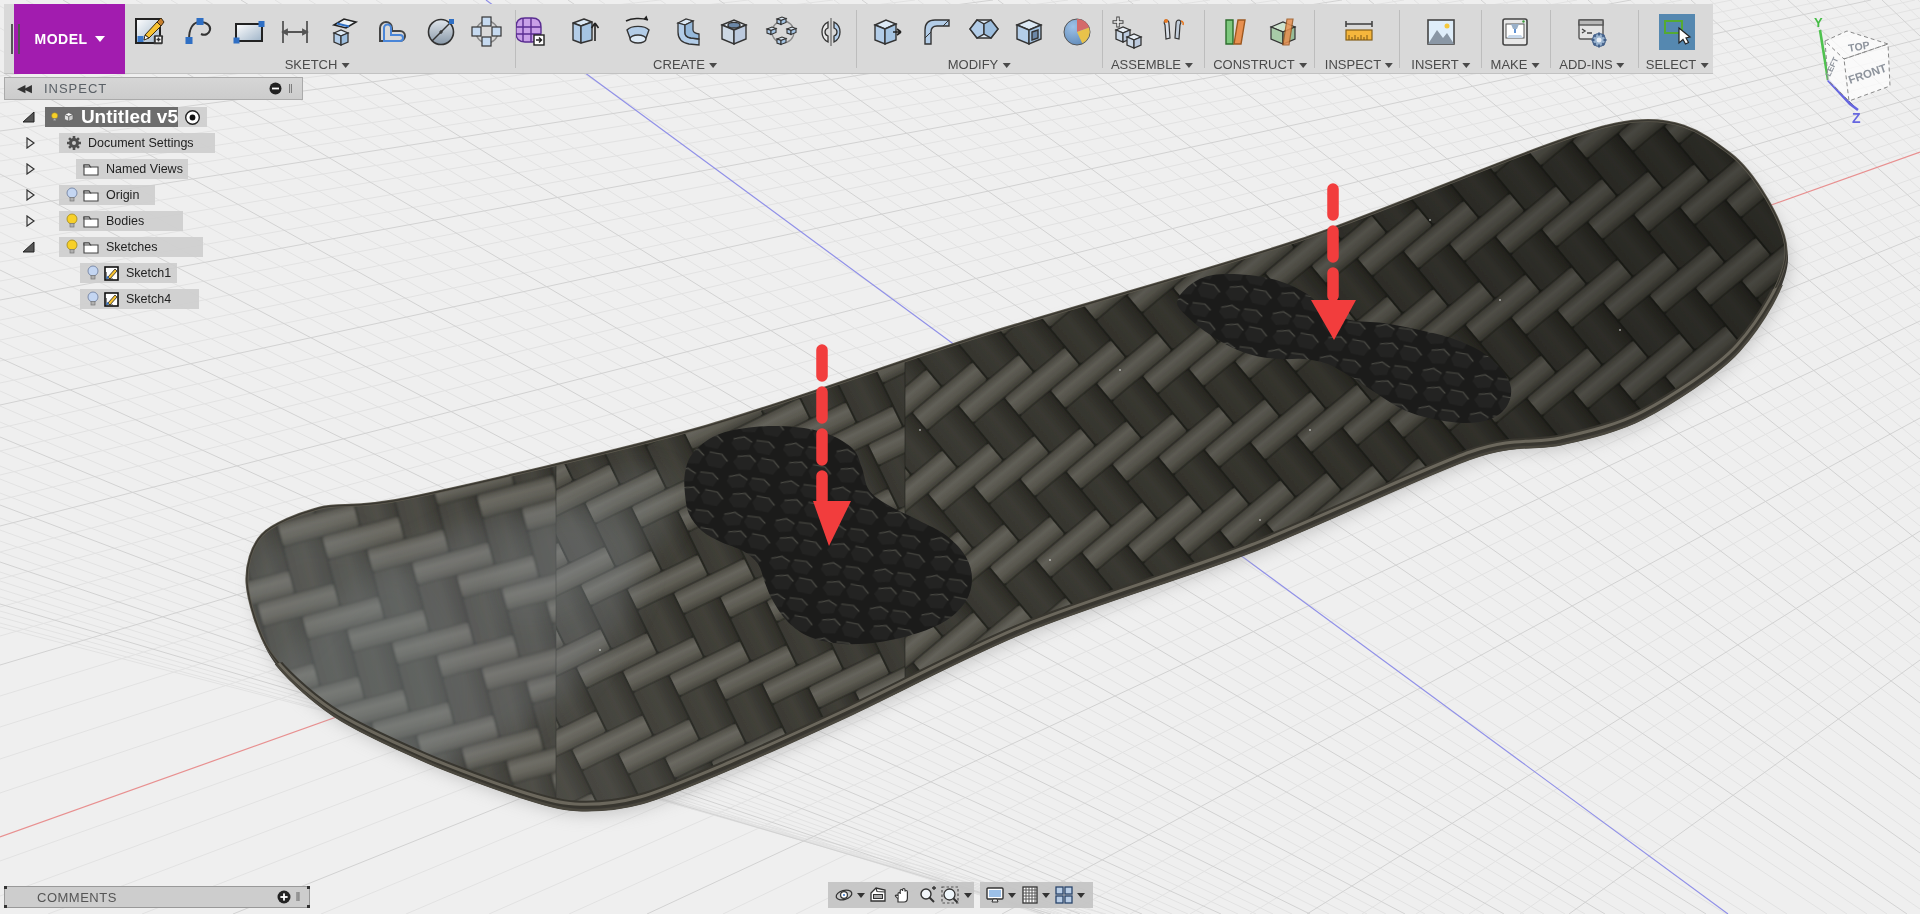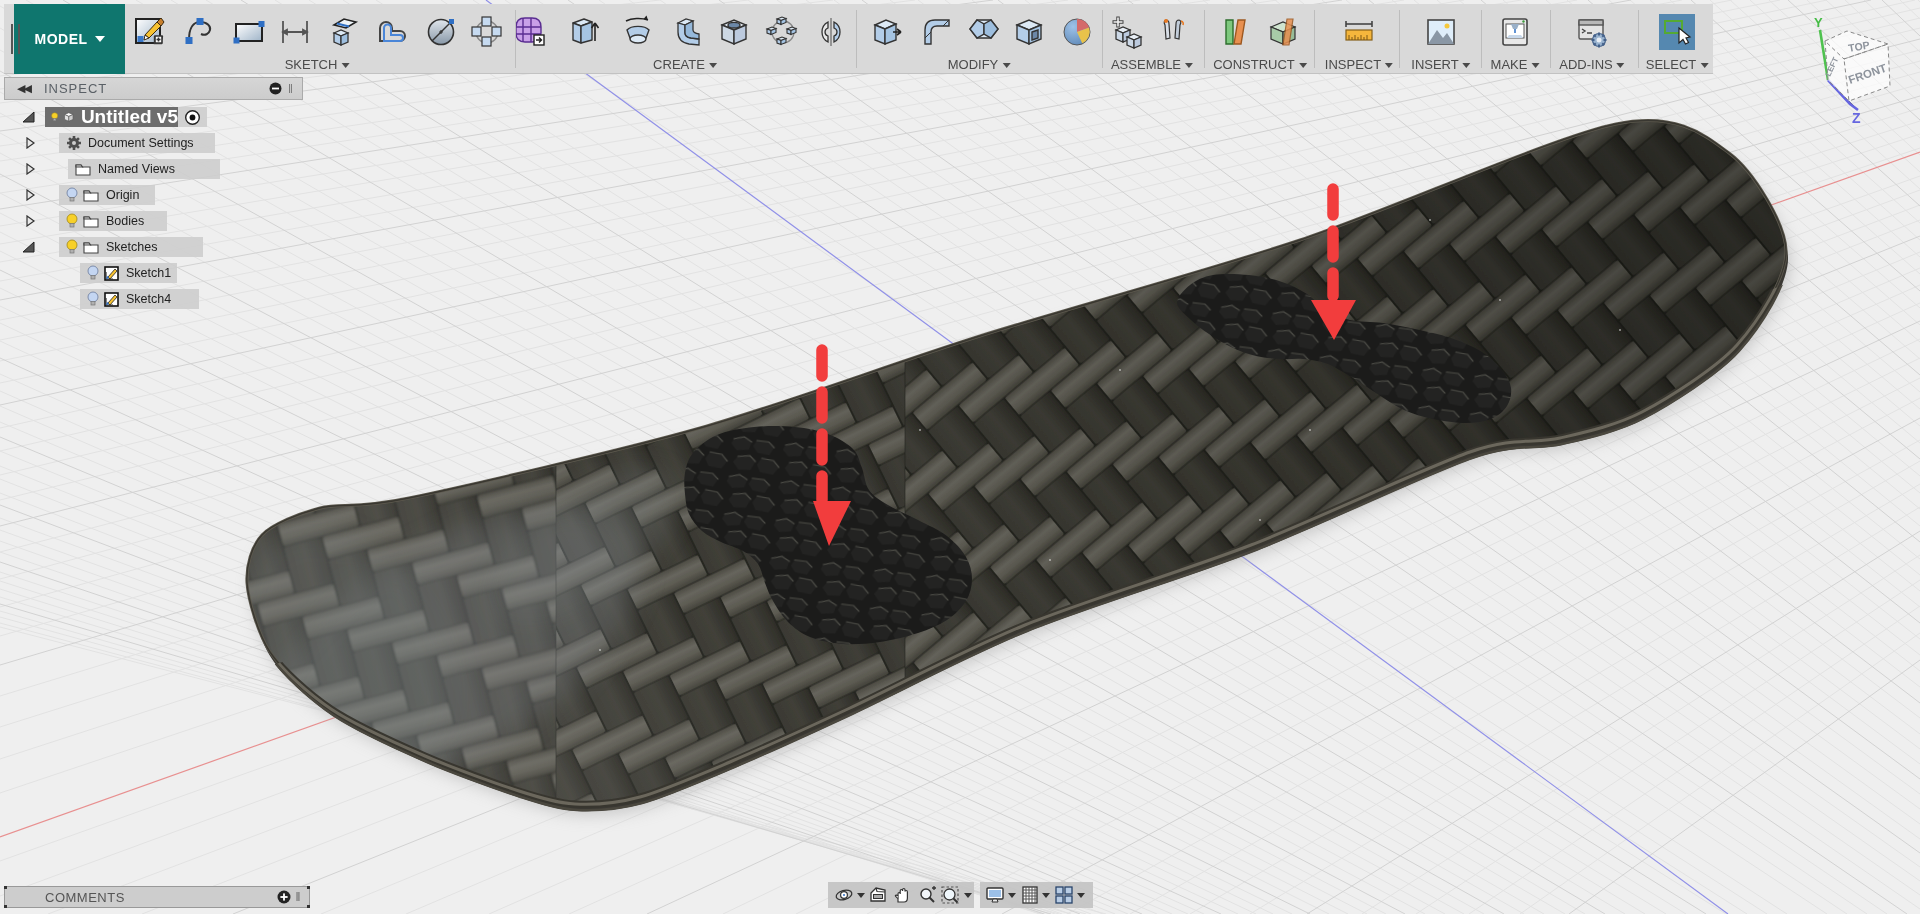--- a/index.html
+++ b/index.html
@@ -1,19 +1,19 @@
 <!DOCTYPE html>
 <html><head><meta charset="utf-8">
 <style>
 *{margin:0;padding:0;box-sizing:border-box}
 html,body{width:1920px;height:914px;overflow:hidden;font-family:"Liberation Sans",sans-serif;background:#efefef}
 #stage{position:relative;width:1920px;height:914px}
 #vp{position:absolute;left:0;top:0}
 #toolbar{position:absolute;left:4px;top:4px;width:1709px;height:70px;background:#d9d9d9;border-bottom:1px solid #c2c2c2}
-#model{position:absolute;left:10px;top:0;width:111px;height:70px;background:#0f766e;color:#fff;font-weight:bold;font-size:14px;display:flex;align-items:center;justify-content:center;letter-spacing:.5px}
+#model{position:absolute;left:10px;top:0;width:111px;height:70px;background:#a21caf;color:#fff;font-weight:bold;font-size:14px;display:flex;align-items:center;justify-content:center;letter-spacing:.5px}
 #model:before{content:"";position:absolute;left:-3px;top:20px;height:30px;width:5px;border-left:2px solid #555;border-right:2px solid #555}
 .caret{display:inline-block;width:0;height:0;border-left:5px solid transparent;border-right:5px solid transparent;border-top:6px solid #fff;margin-left:7px}
 .tlabel{position:absolute;top:53px;font-size:13px;color:#4a4a4a;transform:translateX(-50%);white-space:nowrap}
 .tlabel b{display:inline-block;width:0;height:0;border-left:4px solid transparent;border-right:4px solid transparent;border-top:5px solid #4a4a4a;margin-left:4px;vertical-align:middle}
 .sep{position:absolute;top:6px;height:58px;width:1px;background:#bdbdbd}
 .ticon{position:absolute;top:9px;width:38px;height:38px;transform:translateX(-50%)}
 #bheader{position:absolute;left:4px;top:77px;width:299px;height:23px;background:linear-gradient(#d6d6d6,#cccccc);border:1px solid #aaa;color:#5a6066;font-size:13px;letter-spacing:1px;display:flex;align-items:center}
 #bheader .dd{margin-left:12px;margin-right:14px;color:#333;font-size:11px;letter-spacing:-2px}
 #btree{position:absolute;left:4px;top:100px;font-size:12.5px;color:#222}
 .trow{position:absolute;height:20px;display:flex;align-items:center;background:rgba(205,205,205,0.88)}
@@ -540,21 +540,21 @@
               <path d="M8 1 v3 M8 12 v3 M1 8 h3 M12 8 h3 M3.05 3.05 l2.1 2.1 M10.85 10.85 l2.1 2.1 M12.95 3.05 l-2.1 2.1 M5.15 10.85 l-2.1 2.1"></path>
             </g>
           </g>
           <circle cx="8" cy="8" r="2" fill="#cdcdcd"></circle>
         </svg>
         <span>Document Settings</span>
       </div>
       <div style="position:absolute;left:21px;top:63px"><svg width="11" height="12" viewBox="0 0 11 12" style="margin-right:4px">
           <path d="M2 1 L9 6 L2 11 Z" fill="#e8e8e8" stroke="#333" stroke-width="1.2"></path>
         </svg></div>
-      <div class="trow" style="top:59px;left:64px;width:152px">
+      <div class="trow" style="top:59px;left:72px;width:112px">
         <span style="margin-left:7px"></span>
         <svg width="16" height="14" viewBox="0 0 16 14" style="margin-right:7px">
           <path d="M1 3 L6 3 L7.5 5 L15 5 L15 13 L1 13 Z" fill="#fff" stroke="#444" stroke-width="1.1"></path>
           <path d="M1 3 L6 3 L7.5 5 L1 5 Z" fill="#e0e0e0" stroke="#444" stroke-width="1.1"></path>
         </svg>
         <span>Named Views</span>
       </div>
       <div style="position:absolute;left:21px;top:89px"><svg width="11" height="12" viewBox="0 0 11 12" style="margin-right:4px">
           <path d="M2 1 L9 6 L2 11 Z" fill="#e8e8e8" stroke="#333" stroke-width="1.2"></path>
         </svg></div>
@@ -566,21 +566,21 @@
         </svg>
         <svg width="16" height="14" viewBox="0 0 16 14" style="margin-right:7px">
           <path d="M1 3 L6 3 L7.5 5 L15 5 L15 13 L1 13 Z" fill="#fff" stroke="#444" stroke-width="1.1"></path>
           <path d="M1 3 L6 3 L7.5 5 L1 5 Z" fill="#e0e0e0" stroke="#444" stroke-width="1.1"></path>
         </svg>
         <span>Origin</span>
       </div>
       <div style="position:absolute;left:21px;top:115px"><svg width="11" height="12" viewBox="0 0 11 12" style="margin-right:4px">
           <path d="M2 1 L9 6 L2 11 Z" fill="#e8e8e8" stroke="#333" stroke-width="1.2"></path>
         </svg></div>
-      <div class="trow" style="top:111px;left:55px;width:108px">
+      <div class="trow" style="top:111px;left:55px;width:124px">
         <span style="margin-left:7px"></span>
         <svg width="12" height="16" viewBox="0 0 12 16" style="margin-right:5px">
           <circle cx="6" cy="6" r="5" fill="#f7d029" stroke="#a08618" stroke-width="0.8"></circle>
           <rect x="4" y="10.5" width="4" height="3.5" fill="#b0b0b0" stroke="#777" stroke-width="0.7"></rect>
         </svg>
         <svg width="16" height="14" viewBox="0 0 16 14" style="margin-right:7px">
           <path d="M1 3 L6 3 L7.5 5 L15 5 L15 13 L1 13 Z" fill="#fff" stroke="#444" stroke-width="1.1"></path>
           <path d="M1 3 L6 3 L7.5 5 L1 5 Z" fill="#e0e0e0" stroke="#444" stroke-width="1.1"></path>
         </svg>
         <span>Bodies</span>
@@ -627,21 +627,21 @@
           <path d="M2 13 l3.2 -1 l-2.2 -2.2 Z" fill="#2f6fc4"></path>
         </svg>
         <span>Sketch4</span>
       </div>
     </div>
 <div id="comments">
       <i style="position:absolute;left:-1px;top:-1px;width:3px;height:3px;background:#333"></i>
       <i style="position:absolute;right:-1px;top:-1px;width:3px;height:3px;background:#333"></i>
       <i style="position:absolute;left:-1px;bottom:-1px;width:3px;height:3px;background:#333"></i>
       <i style="position:absolute;right:-1px;bottom:-1px;width:3px;height:3px;background:#333"></i>
-      <span style="margin-left:40px">COMMENTS</span>
+      <span style="margin-left:32px">COMMENTS</span>
 <span style="margin-left:auto;margin-right:8px;display:flex;align-items:center">
 <svg width="14" height="14" viewBox="0 0 14 14">
           <circle cx="7" cy="7" r="6.5" fill="#222"></circle>
           <rect x="3.4" y="6.1" width="7.2" height="1.8" fill="#fff"></rect>
           <rect x="6.1" y="3.4" width="1.8" height="7.2" fill="#fff"></rect>
         </svg>
 <span style="color:#666;font-size:12px;margin-left:5px">‖</span>
       </span>
     </div>
     <div id="navbar1">

